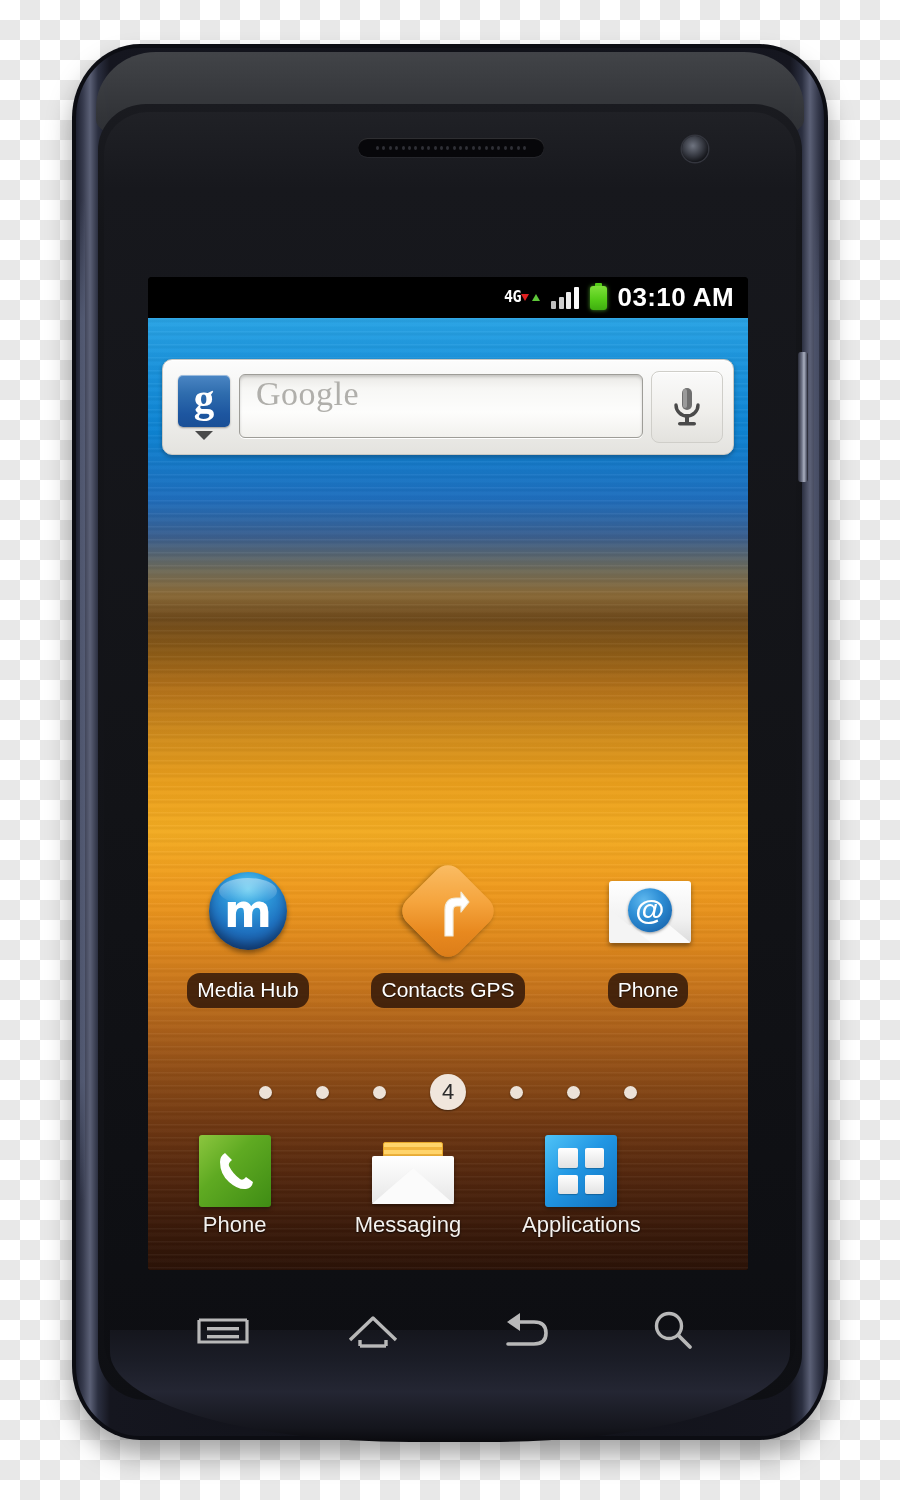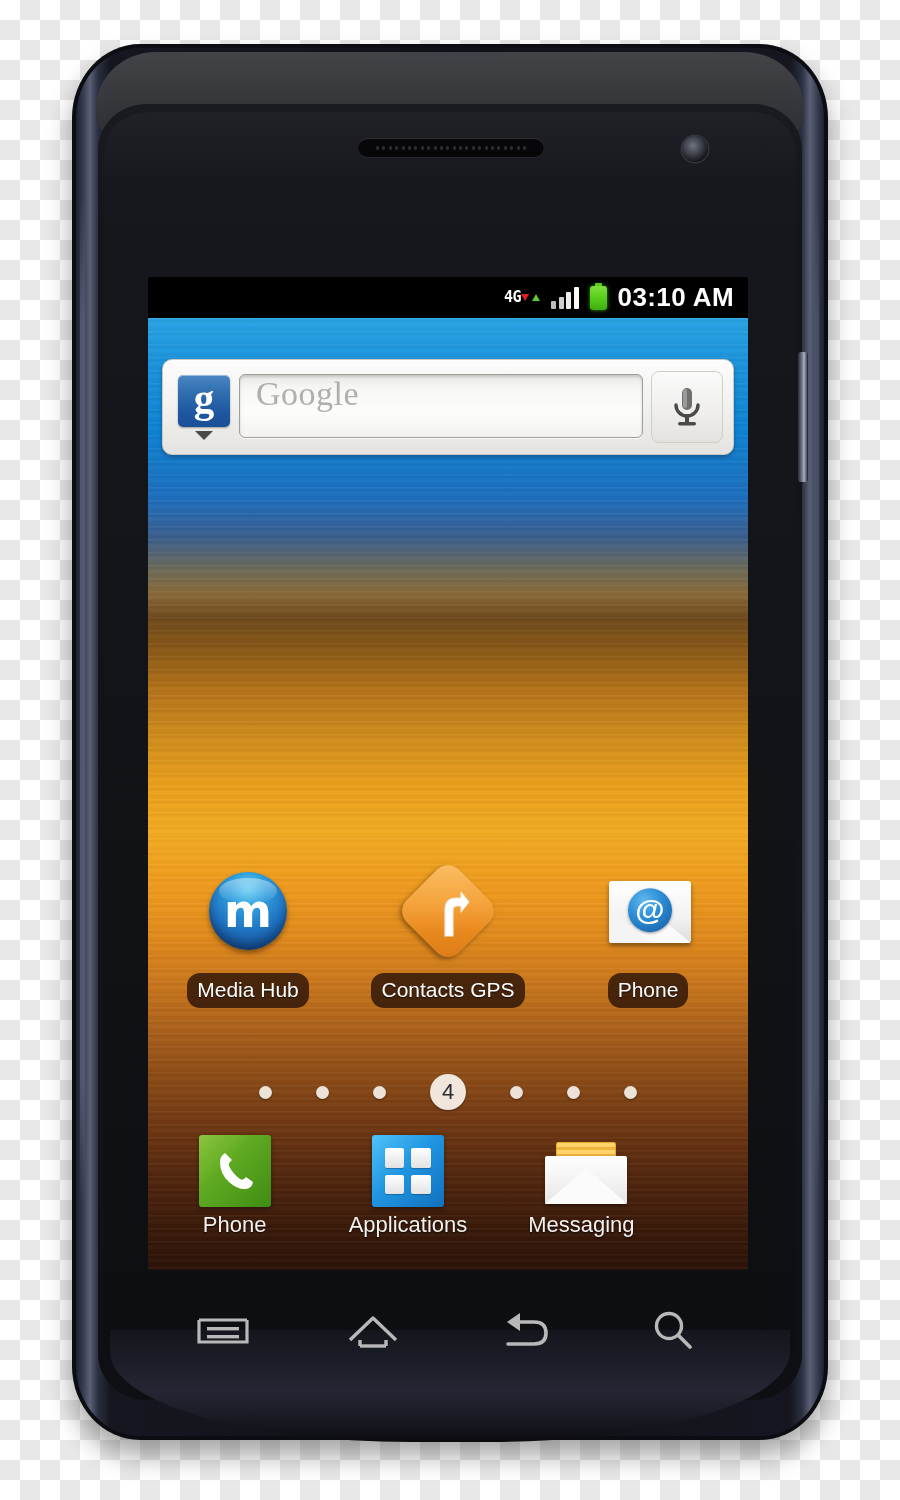--- a/index.html
+++ b/index.html
@@ -469,42 +469,42 @@
               <path d="M13 5 Q8 8 8 14 Q8 26 17 34 Q26 42 34 41 Q40 40 41 34 L34 29 Q31 33 28 31 Q21 26 17 18 Q16 15 20 12 Z" fill="#ffffff"></path>
             </svg>
           </div>
         </div>
         <div class="dock-label">Phone</div>
       </div>
 
 
       <div class="dock-cell">
         <div class="dock-ico">
+          <div class="ico-msg">
+            <div class="paper"></div>
+            <div class="env"></div>
+            <div class="flapsh"></div>
+            <div class="flapfront"></div>
+          </div>
+        </div>
+        <div class="dock-label">Messaging</div>
+      </div>
+
+      <div class="dock-cell">
+        <div class="dock-ico">
           <div class="ico-apps">
               <i></i>
               <i></i>
               <i></i>
               <i></i>
             </div>
         </div>
         <div class="dock-label">Applications</div>
       </div>
 
-      <div class="dock-cell">
-        <div class="dock-ico">
-          <div class="ico-msg">
-            <div class="paper"></div>
-            <div class="env"></div>
-            <div class="flapsh"></div>
-            <div class="flapfront"></div>
-          </div>
-        </div>
-        <div class="dock-label">Messaging</div>
-      </div>
-
     </div>
 
   </div>
 
   <div class="navbar">
 
     <div class="navbtn">
       <svg width="58" height="40" viewBox="0 0 58 40">
         <path d="M5 10 L53 10" stroke="#b8b8b8" stroke-width="3.2" fill="none"></path>
         <path d="M5 10 L5 32 L53 32 L53 10" stroke="#b8b8b8" stroke-width="3.2" fill="none"></path>

